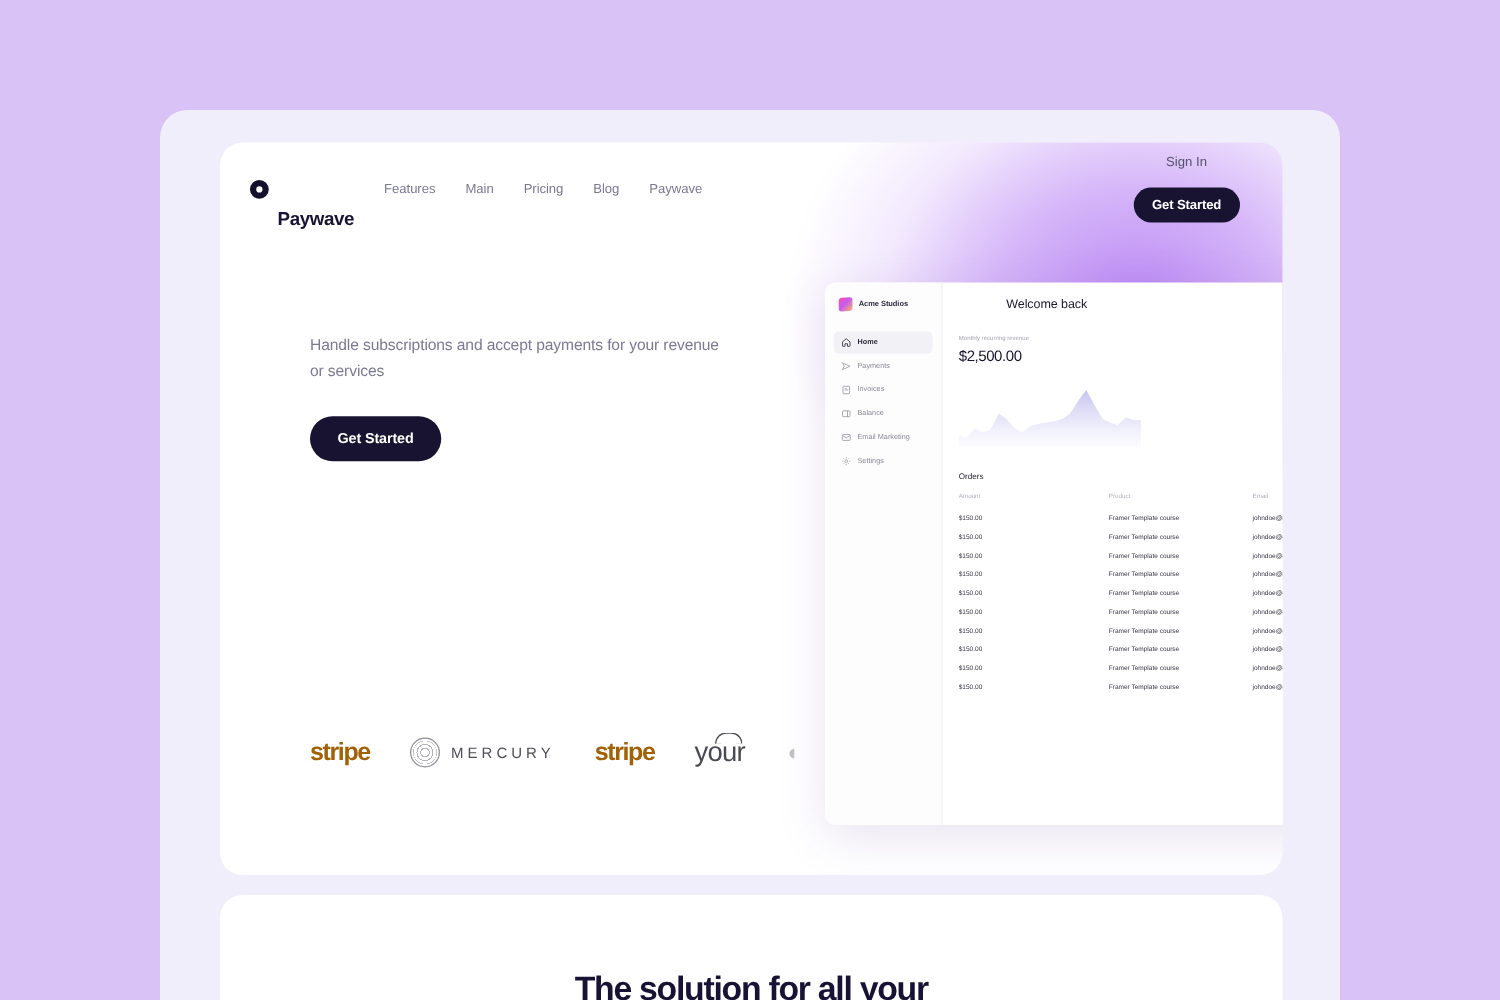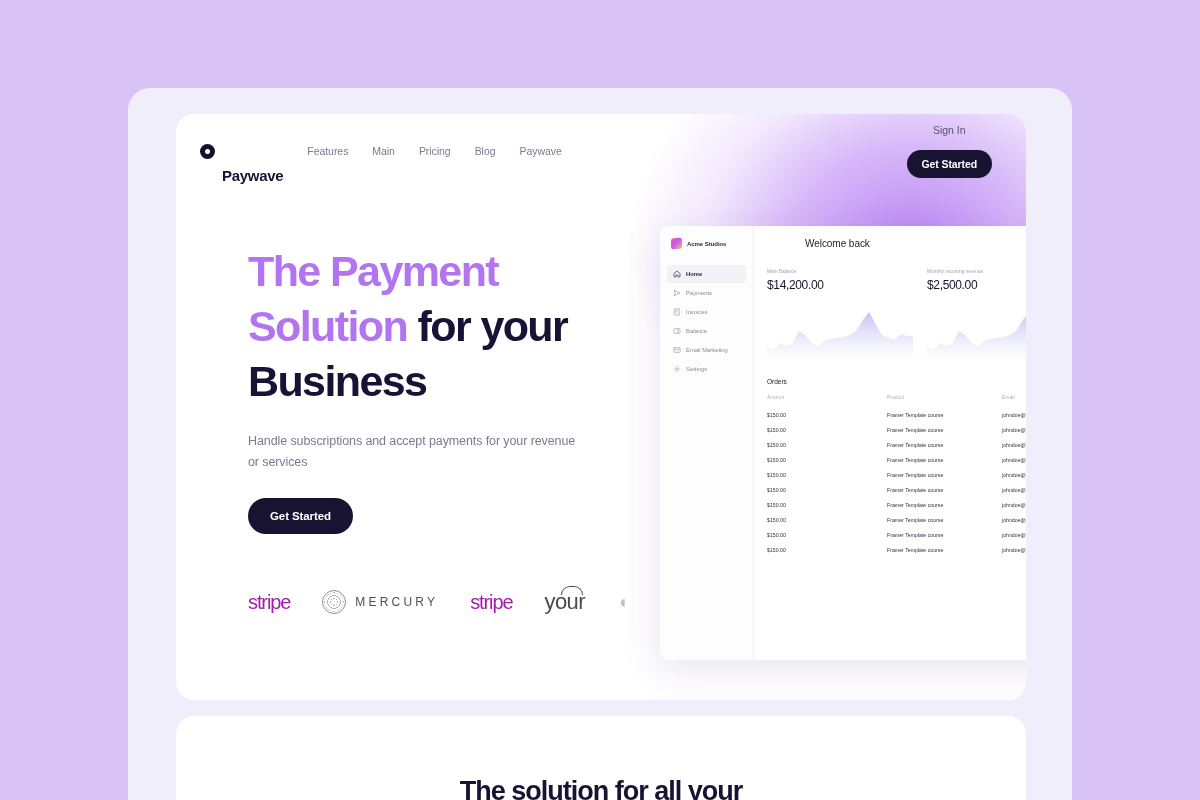--- a/index.html
+++ b/index.html
@@ -106,21 +106,21 @@
   }
 
   
   .logo-strip{
     position:absolute; left:72px; top:475px;
     display:flex; align-items:center; gap:32px;
     z-index:4;
   }
   .logo-item{ display:flex; align-items:center; gap:9px; color:#5b5b63; }
   .logo-stripe{
-    font-size:20px; font-weight:normal; color:#a21caf;
+    font-size:20px; font-weight:bold; color:#a16207;
     letter-spacing:-1.1px;
   }
   .logo-mercury-txt{
     font-size:12px; letter-spacing:3.2px; color:#4f4f58; font-weight:normal;
   }
   .mercury-orb{
     width:24px; height:24px; border-radius:50%;
     border:1.4px solid #8e8e98; flex:none;
     background:
       radial-gradient(circle at 50% 50%, transparent 3px, #b4b4bd 3px, #b4b4bd 3.8px, transparent 3.8px),
@@ -238,21 +238,20 @@
         <a href="#">Blog</a>
         <a href="#">Paywave</a>
       </nav>
       <div class="nav-right">
         <span class="signin">Sign In</span>
         <button class="btn-dark">Get Started</button>
       </div>
     </div>
 
     <div class="hero-copy">
-      <h1 class="hero-title"><span class="accent">The Payment Solution</span><span> for your Business</span></h1>
       <p class="hero-sub">Handle subscriptions and accept payments for your revenue or services</p>
       <button class="hero-cta">Get Started</button>
     </div>
 
     <div class="logo-strip">
       <div class="logo-item">
         <span class="logo-stripe">stripe</span>
       </div>
       <div class="logo-item">
         <span class="mercury-orb"></span>
@@ -321,33 +320,20 @@
             </svg>
             <span>Settings</span>
           </div>
         </div>
       </div>
 
       <div class="dash-main">
         <div class="welcome">Welcome back</div>
 
         <div class="stats">
-          <div class="stat">
-            <div class="stat-label">Main Balance</div>
-            <div class="stat-value">$14,200.00</div>
-            <svg class="spark" viewBox="0 0 146 56" preserveAspectRatio="none">
-              <defs>
-                <linearGradient id="g1" x1="0" y1="0" x2="0" y2="1">
-                  <stop offset="0%" stop-color="#c3bff0" stop-opacity="0.95"></stop>
-                  <stop offset="100%" stop-color="#dedcf7" stop-opacity="0.08"></stop>
-                </linearGradient>
-              </defs>
-              <path d="M0,46 L6,48 L13,41 L19,44 L25,42 L32,29 L38,33 L45,41 L51,44 L57,39 L64,37 L70,36 L77,35 L83,33 L89,29 L96,18 L102,10 L108,21 L115,33 L121,36 L127,38 L134,32 L140,34 L146,34 L146,56 L0,56 Z" fill="url(#g1)"></path>
-            </svg>
-          </div>
           <div class="stat">
             <div class="stat-label">Monthly recurring revenue</div>
             <div class="stat-value">$2,500.00</div>
             <svg class="spark" viewBox="0 0 146 56" preserveAspectRatio="none">
               <defs>
                 <linearGradient id="g2" x1="0" y1="0" x2="0" y2="1">
                   <stop offset="0%" stop-color="#c3bff0" stop-opacity="0.95"></stop>
                   <stop offset="100%" stop-color="#dedcf7" stop-opacity="0.08"></stop>
                 </linearGradient>
               </defs>

